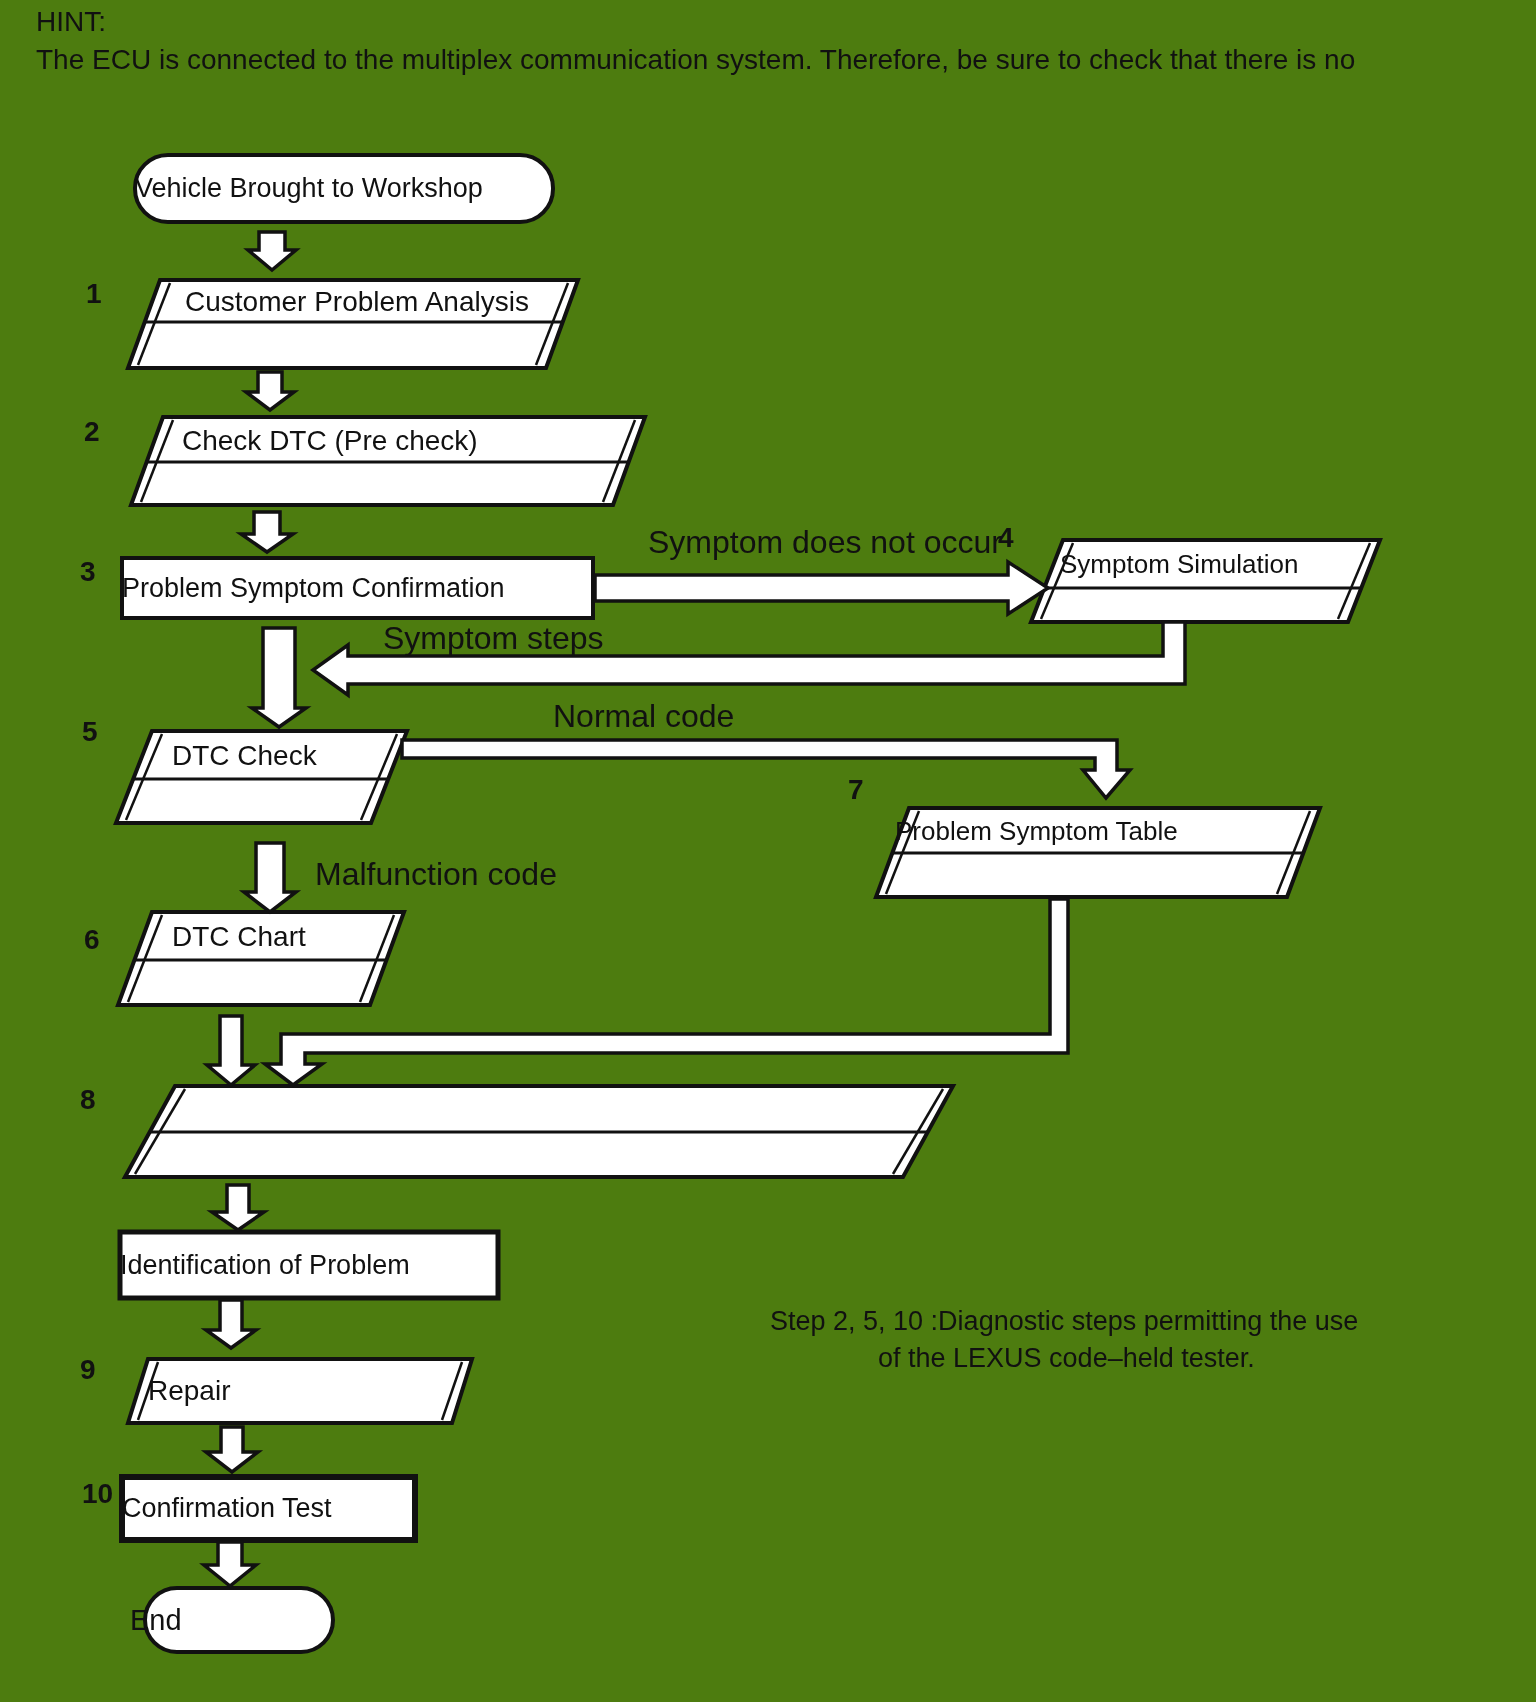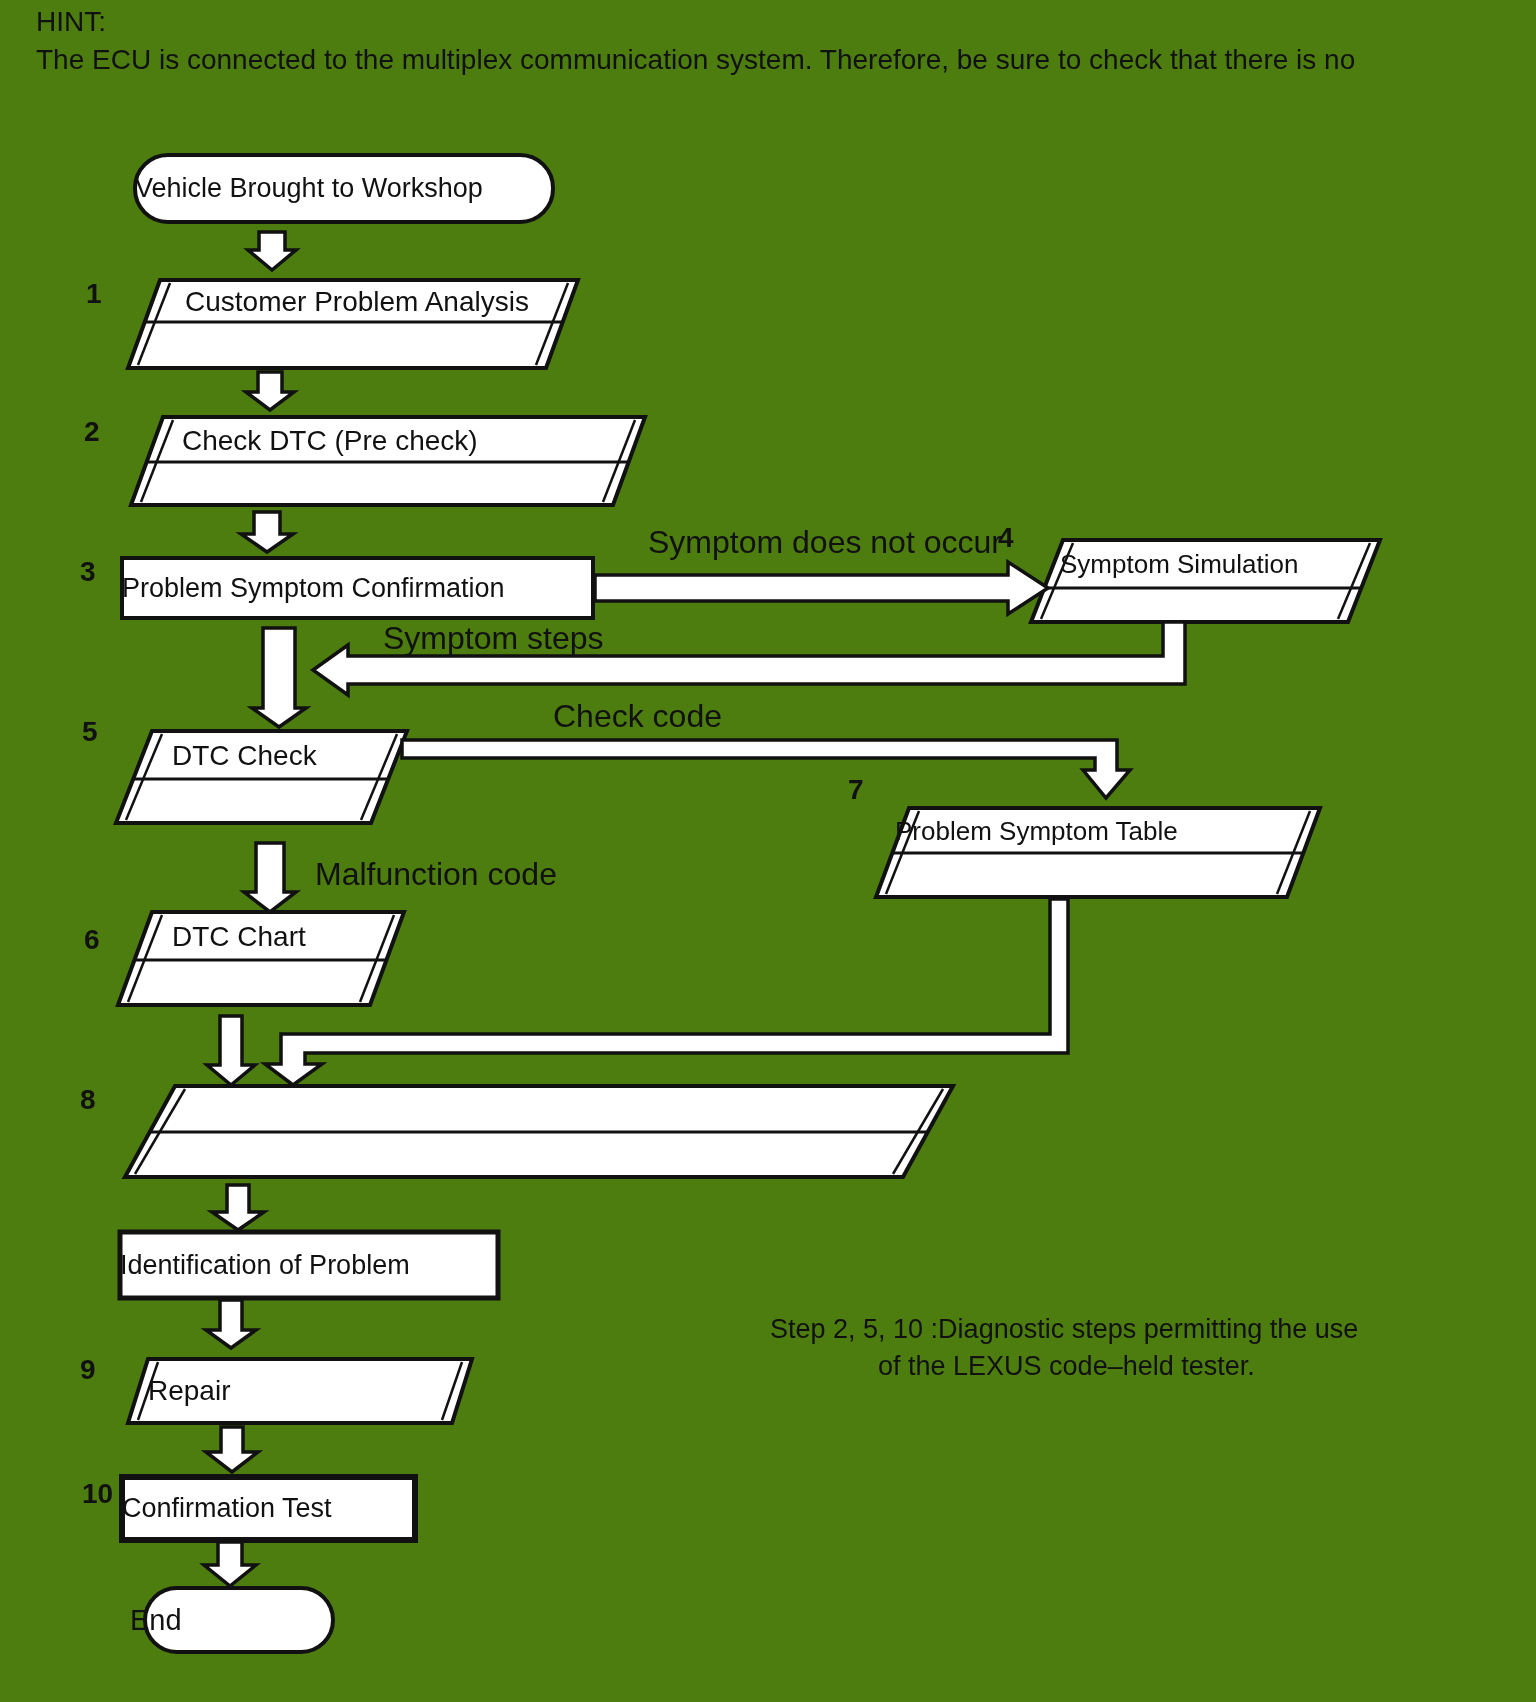--- a/index.html
+++ b/index.html
@@ -7,21 +7,21 @@
           font-family:"Liberation Sans", sans-serif;color:#111;}
   .canvas svg{position:absolute;left:0;top:0;}
   .lbl{position:absolute;white-space:nowrap;color:#111;}
   .hint-title{left:36px;top:6px;font-size:28px;}
   .hint-line1{left:36px;top:44px;font-size:28px;}
   .hint-line2{left:36px;top:84px;font-size:28px;}
   .node-lbl{font-size:28px;}
   .center{}
   .stepnum{font-size:28px;font-weight:bold;}
   .edge-lbl{font-size:32px;}
-  .note{font-size:27px;margin-top:8px;}
+  .note{font-size:27px;}
   .shape{fill:#ffffff;stroke:#111111;stroke-width:4;}
   .inner{stroke:#111111;stroke-width:2.5;}
   .divider{stroke:#111111;stroke-width:3;}
   .blockarrow{fill:#ffffff;stroke:#111111;stroke-width:3.5;stroke-linejoin:miter;}
 </style>
 </head>
 <body>
 
 <div class="canvas">
 
@@ -118,19 +118,19 @@
   <div class="lbl stepnum" style="left:998px;top:522px;">4</div>
   <div class="lbl stepnum" style="left:82px;top:716px;">5</div>
   <div class="lbl stepnum" style="left:84px;top:924px;">6</div>
   <div class="lbl stepnum" style="left:848px;top:774px;">7</div>
   <div class="lbl stepnum" style="left:80px;top:1084px;">8</div>
   <div class="lbl stepnum" style="left:80px;top:1354px;">9</div>
   <div class="lbl stepnum" style="left:82px;top:1478px;">10</div>
 
   <div class="lbl edge-lbl center" style="left:648px;top:524px;width:330px;">Symptom does not occur</div>
   <div class="lbl edge-lbl" style="left:383px;top:620px;">Symptom steps</div>
-  <div class="lbl edge-lbl" style="left:553px;top:698px;">Check code</div>
+  <div class="lbl edge-lbl" style="left:553px;top:698px;">Normal code</div>
   <div class="lbl edge-lbl" style="left:315px;top:856px;">Malfunction code</div>
 
   <div class="lbl note" style="left:770px;top:1306px;">Step 2, 5, 10 :Diagnostic steps permitting the use</div>
   <div class="lbl note" style="left:878px;top:1343px;">of the LEXUS code–held tester.</div>
 
 </div>
 
 </body></html>

